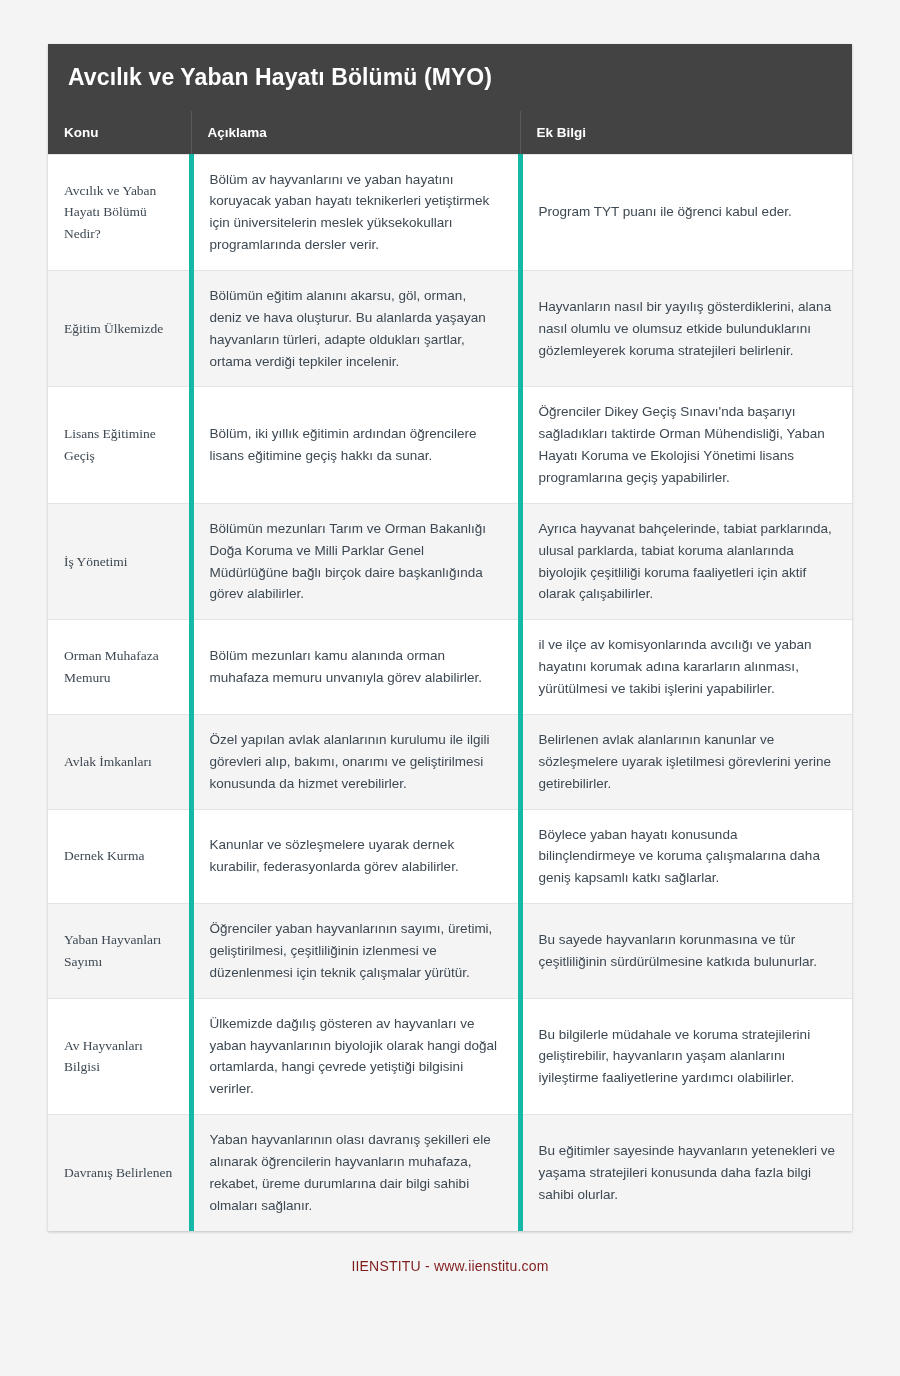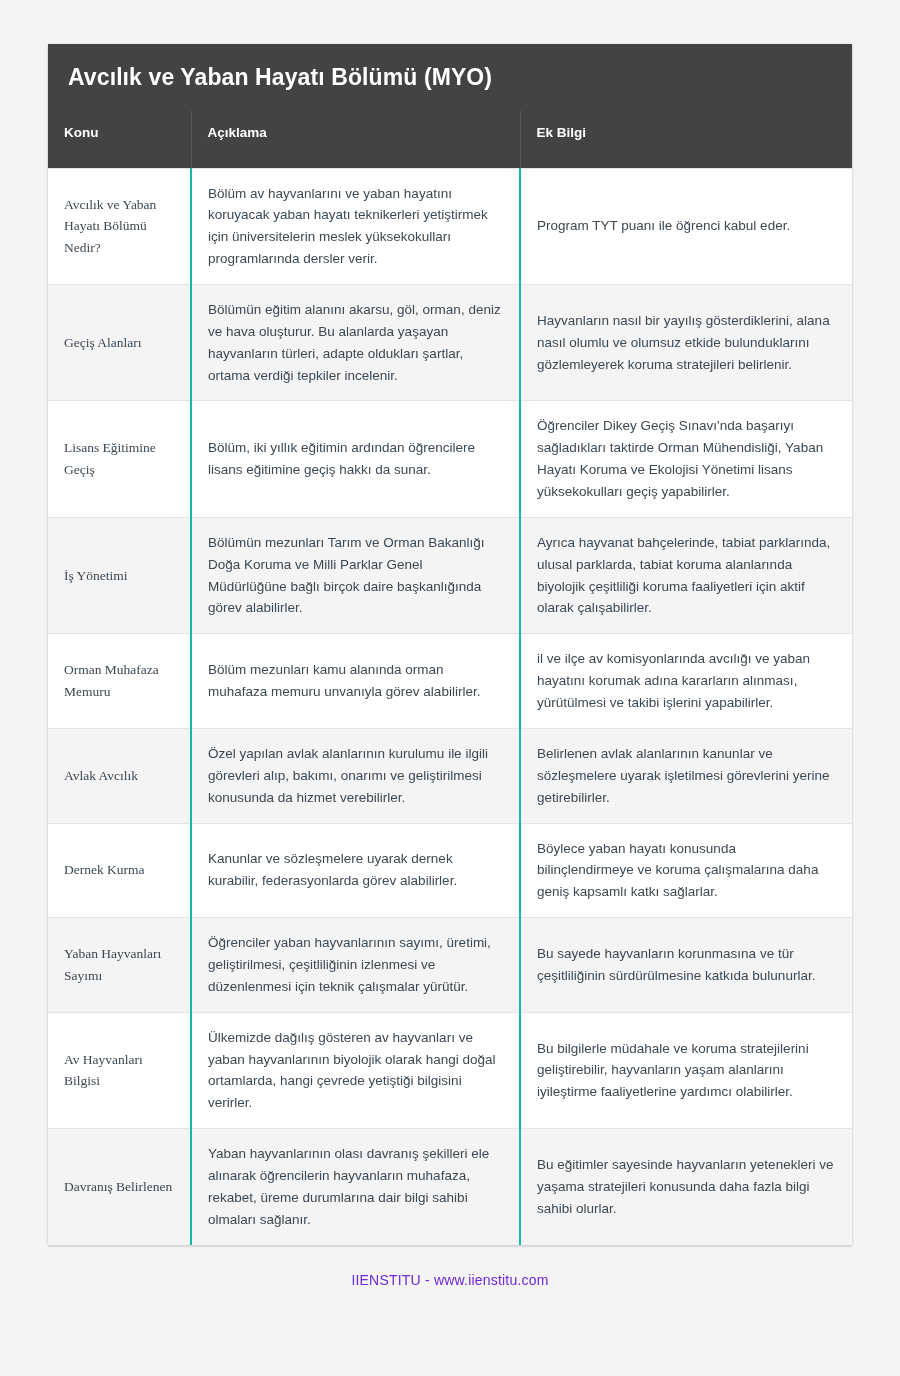--- a/index.html
+++ b/index.html
@@ -42,56 +42,56 @@
     width: 100%;
     border-collapse: collapse;
     table-layout: fixed;
   }
   table.data-table thead th {
     background: #434343;
     color: #ffffff;
     font-size: 13.5px;
     font-weight: bold;
     text-align: left;
-    padding: 14px 16px 28px 16px;
+    padding: 14px 16px 14px 16px;
     border-left: 1px solid #5a5a5a;
     vertical-align: middle;
     box-sizing: border-box;
   }
   table.data-table thead th:first-child {
     border-left: none;
   }
   table.data-table tbody td {
     font-size: 13.5px;
     line-height: 1.62;
     color: #3d4852;
     padding: 14px 16px 14px 16px;
     border-top: 1px solid #e4e4e4;
-    border-left: 2px solid #14b8a6;
+    border-left: 5px solid #14b8a6;
     vertical-align: middle;
     box-sizing: border-box;
     word-wrap: break-word;
   }
   table.data-table tbody td:first-child {
     border-left: none;
     font-family: Liberation Serif, serif;
   }
   table.data-table tbody tr:nth-child(even) td {
     background: #f4f4f4;
   }
   table.data-table tbody tr:nth-child(odd) td {
     background: #ffffff;
   }
   .col-konu   { width: 143px; }
   .col-aciklama { width: 329px; }
   .col-ekbilgi  { width: 332px; }
   .footer {
     width: 804px;
     text-align: center;
-    color: #6d28d9;
+    color: #7f1d1d;
     font-size: 14px;
     padding-top: 27px;
     letter-spacing: 0.2px;
   }
 </style>
 </head>
 <body>
 
 <div class="page">
 
@@ -114,45 +114,45 @@
       </thead>
       <tbody>
 
         <tr>
           <td>Avcılık ve Yaban Hayatı Bölümü Nedir?</td>
           <td>Bölüm av hayvanlarını ve yaban hayatını koruyacak yaban hayatı teknikerleri yetiştirmek için üniversitelerin meslek yüksekokulları programlarında dersler verir.</td>
           <td>Program TYT puanı ile öğrenci kabul eder.</td>
         </tr>
 
         <tr>
-          <td>Geçiş Alanları</td>
+          <td>Eğitim Ülkemizde</td>
           <td>Bölümün eğitim alanını akarsu, göl, orman, deniz ve hava oluşturur. Bu alanlarda yaşayan hayvanların türleri, adapte oldukları şartlar, ortama verdiği tepkiler incelenir.</td>
           <td>Hayvanların nasıl bir yayılış gösterdiklerini, alana nasıl olumlu ve olumsuz etkide bulunduklarını gözlemleyerek koruma stratejileri belirlenir.</td>
         </tr>
 
         <tr>
           <td>Lisans Eğitimine Geçiş</td>
           <td>Bölüm, iki yıllık eğitimin ardından öğrencilere lisans eğitimine geçiş hakkı da sunar.</td>
-          <td>Öğrenciler Dikey Geçiş Sınavı'nda başarıyı sağladıkları taktirde Orman Mühendisliği, Yaban Hayatı Koruma ve Ekolojisi Yönetimi lisans yüksekokulları geçiş yapabilirler.</td>
+          <td>Öğrenciler Dikey Geçiş Sınavı'nda başarıyı sağladıkları taktirde Orman Mühendisliği, Yaban Hayatı Koruma ve Ekolojisi Yönetimi lisans programlarına geçiş yapabilirler.</td>
         </tr>
 
         <tr>
           <td>İş Yönetimi</td>
           <td>Bölümün mezunları Tarım ve Orman Bakanlığı Doğa Koruma ve Milli Parklar Genel Müdürlüğüne bağlı birçok daire başkanlığında görev alabilirler.</td>
           <td>Ayrıca hayvanat bahçelerinde, tabiat parklarında, ulusal parklarda, tabiat koruma alanlarında biyolojik çeşitliliği koruma faaliyetleri için aktif olarak çalışabilirler.</td>
         </tr>
 
         <tr>
           <td>Orman Muhafaza Memuru</td>
           <td>Bölüm mezunları kamu alanında orman muhafaza memuru unvanıyla görev alabilirler.</td>
           <td>il ve ilçe av komisyonlarında avcılığı ve yaban hayatını korumak adına kararların alınması, yürütülmesi ve takibi işlerini yapabilirler.</td>
         </tr>
 
         <tr>
-          <td>Avlak Avcılık</td>
+          <td>Avlak İmkanları</td>
           <td>Özel yapılan avlak alanlarının kurulumu ile ilgili görevleri alıp, bakımı, onarımı ve geliştirilmesi konusunda da hizmet verebilirler.</td>
           <td>Belirlenen avlak alanlarının kanunlar ve sözleşmelere uyarak işletilmesi görevlerini yerine getirebilirler.</td>
         </tr>
 
         <tr>
           <td>Dernek Kurma</td>
           <td>Kanunlar ve sözleşmelere uyarak dernek kurabilir, federasyonlarda görev alabilirler.</td>
           <td>Böylece yaban hayatı konusunda bilinçlendirmeye ve koruma çalışmalarına daha geniş kapsamlı katkı sağlarlar.</td>
         </tr>
 

